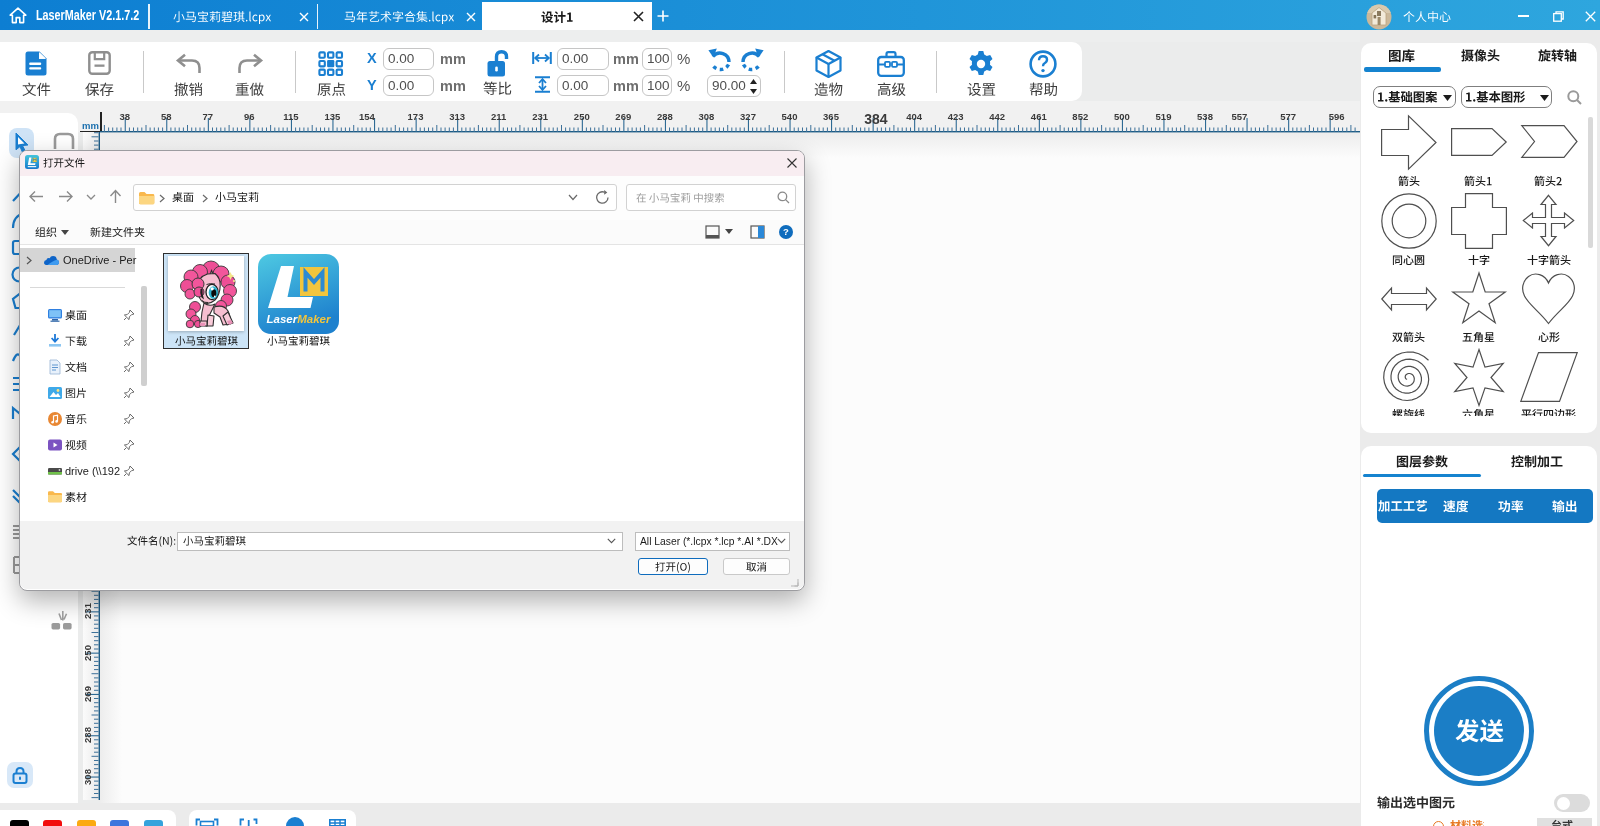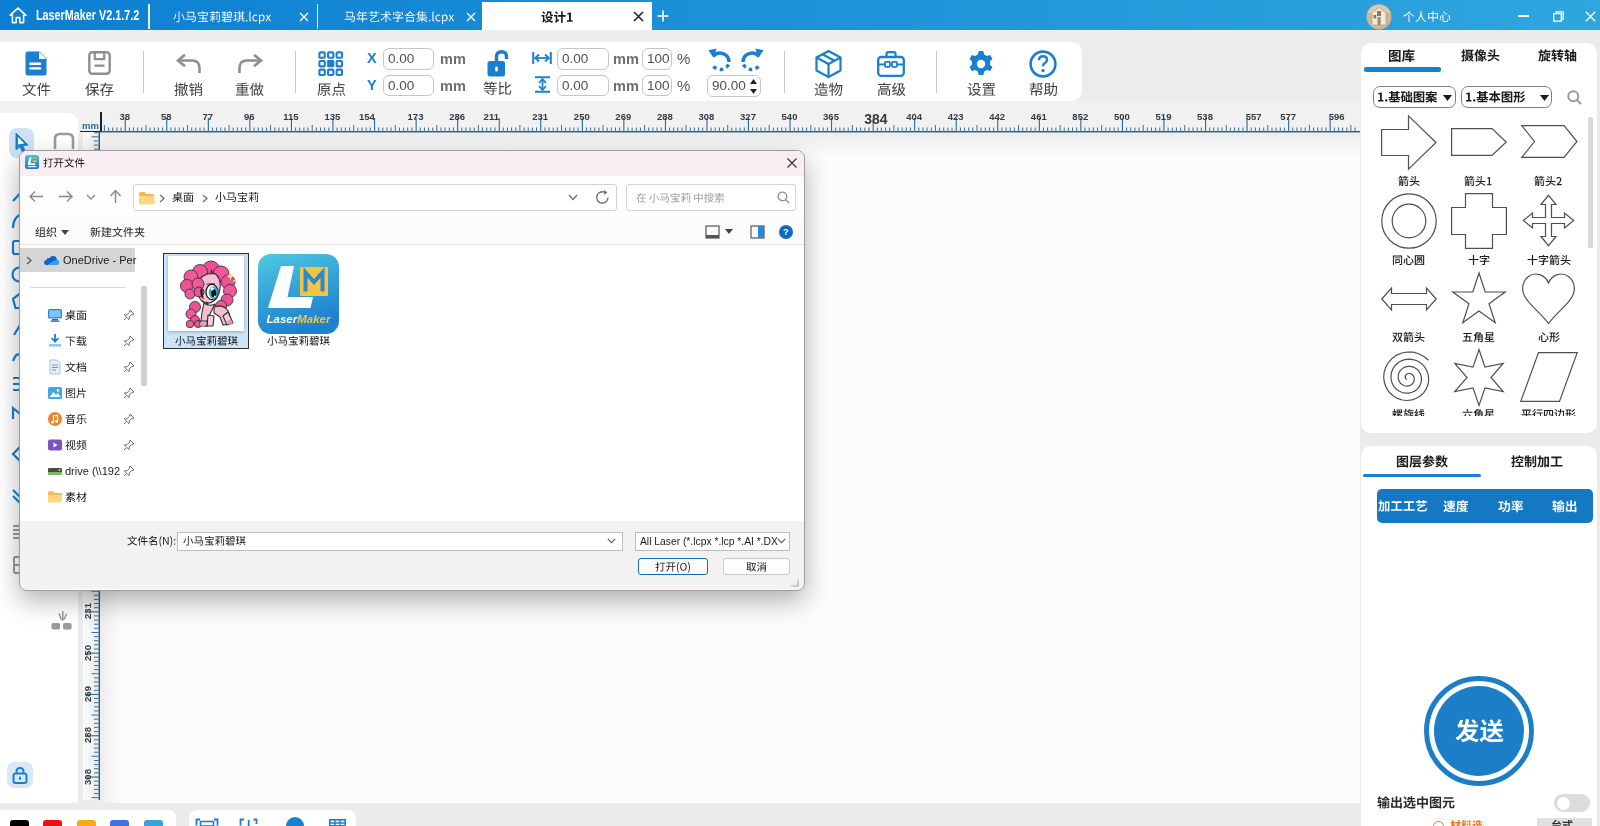--- a/index.html
+++ b/index.html
@@ -517,40 +517,40 @@
     <rect x="1254.6" y="22.5" width="1" height="4.5" fill="#3d7199"></rect>
   </svg>
 <div class="abs" style="left:109.7px;top:111px;width:30px;text-align:center;font-size:9.5px;font-weight:bold;color:#3a3a3a">38</div>
 <div class="abs" style="left:151.2px;top:111px;width:30px;text-align:center;font-size:9.5px;font-weight:bold;color:#3a3a3a">58</div>
 <div class="abs" style="left:192.8px;top:111px;width:30px;text-align:center;font-size:9.5px;font-weight:bold;color:#3a3a3a">77</div>
 <div class="abs" style="left:234.3px;top:111px;width:30px;text-align:center;font-size:9.5px;font-weight:bold;color:#3a3a3a">96</div>
 <div class="abs" style="left:275.9px;top:111px;width:30px;text-align:center;font-size:9.5px;font-weight:bold;color:#3a3a3a">115</div>
 <div class="abs" style="left:317.4px;top:111px;width:30px;text-align:center;font-size:9.5px;font-weight:bold;color:#3a3a3a">135</div>
 <div class="abs" style="left:359.0px;top:111px;width:30px;text-align:left;font-size:9.5px;font-weight:bold;color:#3a3a3a">154</div>
 <div class="abs" style="left:400.5px;top:111px;width:30px;text-align:center;font-size:9.5px;font-weight:bold;color:#3a3a3a">173</div>
-<div class="abs" style="left:442.1px;top:111px;width:30px;text-align:center;font-size:9.5px;font-weight:bold;color:#3a3a3a">286</div>
-<div class="abs" style="left:483.6px;top:111px;width:30px;text-align:left;font-size:9.5px;font-weight:bold;color:#3a3a3a">211</div>
+<div class="abs" style="left:442.1px;top:111px;width:30px;text-align:center;font-size:9.5px;font-weight:bold;color:#3a3a3a">313</div>
+<div class="abs" style="left:483.6px;top:111px;width:30px;text-align:center;font-size:9.5px;font-weight:bold;color:#3a3a3a">211</div>
 <div class="abs" style="left:525.2px;top:111px;width:30px;text-align:center;font-size:9.5px;font-weight:bold;color:#3a3a3a">231</div>
 <div class="abs" style="left:566.8px;top:111px;width:30px;text-align:center;font-size:9.5px;font-weight:bold;color:#3a3a3a">250</div>
 <div class="abs" style="left:608.3px;top:111px;width:30px;text-align:center;font-size:9.5px;font-weight:bold;color:#3a3a3a">269</div>
 <div class="abs" style="left:649.9px;top:111px;width:30px;text-align:center;font-size:9.5px;font-weight:bold;color:#3a3a3a">288</div>
 <div class="abs" style="left:691.4px;top:111px;width:30px;text-align:center;font-size:9.5px;font-weight:bold;color:#3a3a3a">308</div>
 <div class="abs" style="left:733.0px;top:111px;width:30px;text-align:center;font-size:9.5px;font-weight:bold;color:#3a3a3a">327</div>
 <div class="abs" style="left:774.5px;top:111px;width:30px;text-align:center;font-size:9.5px;font-weight:bold;color:#3a3a3a">540</div>
 <div class="abs" style="left:816.0px;top:111px;width:30px;text-align:center;font-size:9.5px;font-weight:bold;color:#3a3a3a">365</div>
 <div class="abs" style="left:857.6px;top:111px;width:30px;text-align:right;font-size:14px;font-weight:bold;color:#3a3a3a">384</div>
 <div class="abs" style="left:899.1px;top:111px;width:30px;text-align:center;font-size:9.5px;font-weight:bold;color:#3a3a3a">404</div>
 <div class="abs" style="left:940.7px;top:111px;width:30px;text-align:center;font-size:9.5px;font-weight:bold;color:#3a3a3a">423</div>
 <div class="abs" style="left:982.2px;top:111px;width:30px;text-align:center;font-size:9.5px;font-weight:bold;color:#3a3a3a">442</div>
 <div class="abs" style="left:1023.8px;top:111px;width:30px;text-align:center;font-size:9.5px;font-weight:bold;color:#3a3a3a">461</div>
 <div class="abs" style="left:1065.3px;top:111px;width:30px;text-align:center;font-size:9.5px;font-weight:bold;color:#3a3a3a">852</div>
 <div class="abs" style="left:1106.9px;top:111px;width:30px;text-align:center;font-size:9.5px;font-weight:bold;color:#3a3a3a">500</div>
 <div class="abs" style="left:1148.5px;top:111px;width:30px;text-align:center;font-size:9.5px;font-weight:bold;color:#3a3a3a">519</div>
 <div class="abs" style="left:1190.0px;top:111px;width:30px;text-align:center;font-size:9.5px;font-weight:bold;color:#3a3a3a">538</div>
-<div class="abs" style="left:1231.5px;top:111px;width:30px;text-align:right;font-size:9.5px;font-weight:bold;color:#3a3a3a">557</div>
+<div class="abs" style="left:1231.5px;top:111px;width:30px;text-align:left;font-size:9.5px;font-weight:bold;color:#3a3a3a">557</div>
 <div class="abs" style="left:1273.1px;top:111px;width:30px;text-align:center;font-size:9.5px;font-weight:bold;color:#3a3a3a">577</div>
 <div class="abs" style="left:1314.6px;top:111px;width:30px;text-align:right;font-size:9.5px;font-weight:bold;color:#3a3a3a">596</div>
 <svg class="abs" style="left:83px;top:132px" width="17" height="668" viewBox="0 0 17 668">
     <rect x="15.6" y="0" width="1.4" height="668" fill="#1d5c86"></rect>
     <rect x="11.0" y="0.2" width="4.5" height="1" fill="#3d7199"></rect>
     <rect x="8.5" y="4.3" width="7" height="1" fill="#3d7199"></rect>
     <rect x="11.0" y="8.5" width="4.5" height="1" fill="#3d7199"></rect>
     <rect x="11.0" y="12.6" width="4.5" height="1" fill="#3d7199"></rect>
     <rect x="11.0" y="16.7" width="4.5" height="1" fill="#3d7199"></rect>
     <rect x="11.0" y="20.9" width="4.5" height="1" fill="#3d7199"></rect>

